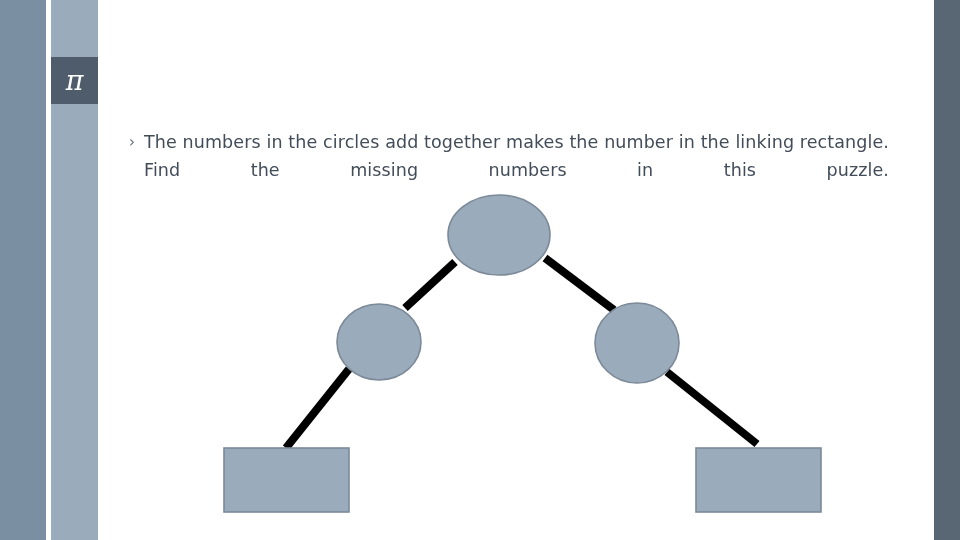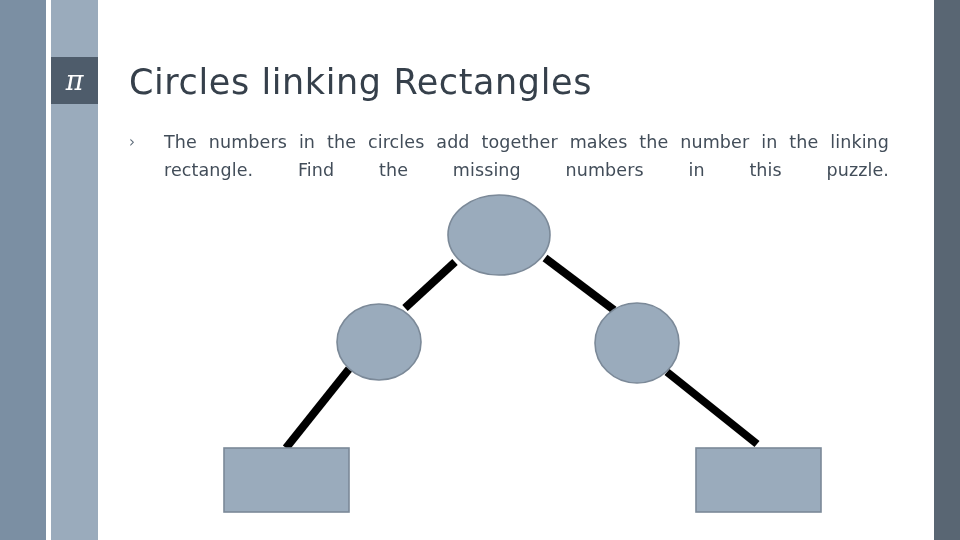--- a/index.html
+++ b/index.html
@@ -89,42 +89,40 @@
   }
   .bullet-text {
     flex: 1 1 auto;
     font-family: "DejaVu Sans", sans-serif;
     font-size: 17.5px;
     line-height: 28px;
     color: #424d59;
     text-align: justify;
     text-align-last: justify;
     letter-spacing: 0.1px;
-    margin-left: 20px;
   }
 
   
   .diagram {
     position: absolute;
     left: 0; top: 0;
     width: 960px; height: 540px;
   }
   .diagram svg { display: block; }
 </style>
 </head>
 <body>
 
 <div id="slide">
 
   <div class="bar-left-outer"></div>
   <div class="bar-left-inner"></div>
   <div class="pi-badge">π</div>
   <div class="bar-right"></div>
 
-  <div class="title">Circles linking Rectangles</div>
 
   <div class="bullet-row">
     <span class="bullet-mark">›</span>
     <span class="bullet-text">The numbers in the circles add together makes the number in the linking rectangle. Find the missing numbers in this puzzle.</span>
   </div>
 
   <div class="diagram">
     <svg id="diagram-svg" width="960" height="540" viewBox="0 0 960 540">
         <line x1="455" y1="262" x2="405" y2="308" stroke="#000000" stroke-width="8" stroke-linecap="butt"></line>
         <line x1="545" y1="258" x2="614" y2="310" stroke="#000000" stroke-width="8" stroke-linecap="butt"></line>

